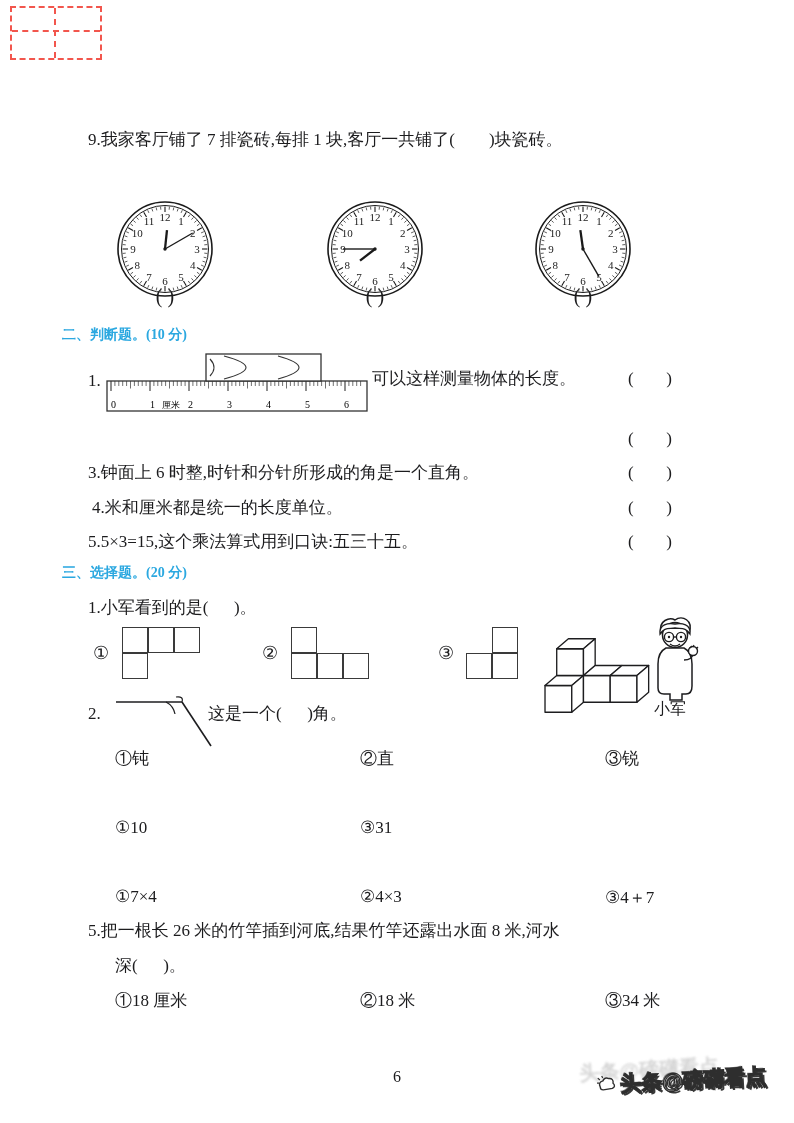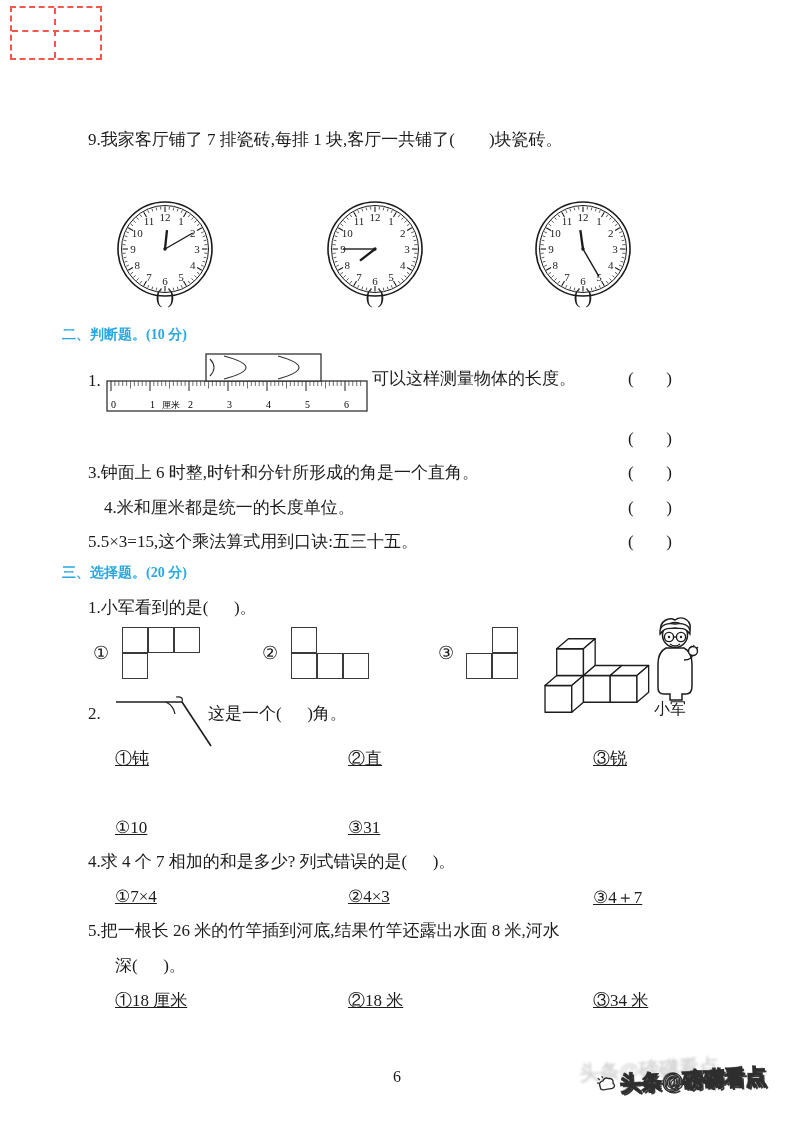--- a/index.html
+++ b/index.html
@@ -14,23 +14,23 @@
   .corner .h{position:absolute;left:0;right:0;top:22px;border-top:2px dashed #f2564d;}
   
   .clock{position:absolute;width:100px;height:100px;}
   .clock-blank{position:absolute;width:110px;text-align:center;font-size:20px;}
   
   .shape{position:absolute;}
   .shape .cell{position:absolute;width:26px;height:26px;border:1.2px solid #3a3a3a;background:#fff;box-sizing:border-box;}
   .shape-label{position:absolute;font-size:18px;}
   
   .opts{position:absolute;left:115px;width:660px;display:flex;}
-  .opts span{white-space:pre;font-size:17px;text-decoration:underline;}
+  .opts span{white-space:pre;font-size:17px;}
   .opts span:nth-child(1){width:233px;}
-  .opts span:nth-child(2){width:245px;}
+  .opts span:nth-child(2){width:245px;margin-left:12px;}
   
   .pagenum{position:absolute;left:0;top:1068px;width:794px;text-align:center;font-size:16px;}
   .watermark{position:absolute;left:596px;top:1066px;width:200px;transform:rotate(-3deg);}
   .wm-ghost{position:absolute;left:-16px;top:-12px;color:#c7c7c7;opacity:.75;filter:blur(1px);
             font-weight:bold;font-size:20px;white-space:pre;font-family:"Liberation Sans","DejaVu Sans",sans-serif;}
   .wm-main{position:relative;display:flex;align-items:center;gap:2px;}
   .wm-main .wm-text{color:#fff;font-weight:bold;font-size:21px;white-space:pre;
             font-family:"Liberation Sans","DejaVu Sans",sans-serif;
             -webkit-text-stroke:1.3px #2e2e2e;
             text-shadow:2px 2px 0 #3a3a3a, -1px -1px 0 #8a8a8a;}
@@ -377,21 +377,21 @@
     <text x="238" y="57" font-size="10">6</text>
   </svg>
   <div class="t" style="left:372px;top:368px">可以这样测量物体的长度。</div>
   <div class="t bracket" style="left:628px;top:368px">(      )</div>
 
   <div class="t bracket" style="left:628px;top:428px">(      )</div>
 
   <div class="t" style="left:88px;top:462px">3.钟面上 6 时整,时针和分针所形成的角是一个直角。</div>
   <div class="t bracket" style="left:628px;top:462px">(      )</div>
 
-  <div class="t" style="left:104px;top:497px">4.米和厘米都是统一的长度单位。</div>
+  <div class="t" style="left:92px;top:497px">4.米和厘米都是统一的长度单位。</div>
   <div class="t bracket" style="left:628px;top:497px">(      )</div>
 
   <div class="t" style="left:88px;top:531px">5.5×3=15,这个乘法算式用到口诀:五三十五。</div>
   <div class="t bracket" style="left:628px;top:531px">(      )</div>
 
   <div class="t sec-title" style="left:62px;top:564px">三、选择题。(20 分)</div>
   <div class="t" style="left:88px;top:597px">1.小军看到的是(      )。</div>
 
   <div class="shape-label" style="left:93px;top:642px">①</div>
   <div class="shape" style="left:122px;top:627px">
@@ -461,21 +461,20 @@
     <span>①钝</span>
     <span>②直</span>
     <span>③锐</span>
   </div>
 
   <div class="opts" style="top:817px">
     <span>①10</span>
     <span>③31</span>
   </div>
 
-  <div class="t" style="left:88px;top:851px">4.求 4 个 7 相加的和是多少? 列式错误的是(      )。</div>
   <div class="opts" style="top:886px">
     <span>①7×4</span>
     <span>②4×3</span>
     <span>③4＋7</span>
   </div>
 
   <div class="t" style="left:88px;top:920px">5.把一根长 26 米的竹竿插到河底,结果竹竿还露出水面 8 米,河水</div>
   <div class="t" style="left:115px;top:955px">深(      )。</div>
   <div class="opts" style="top:989px">
     <span>①18 厘米</span>

